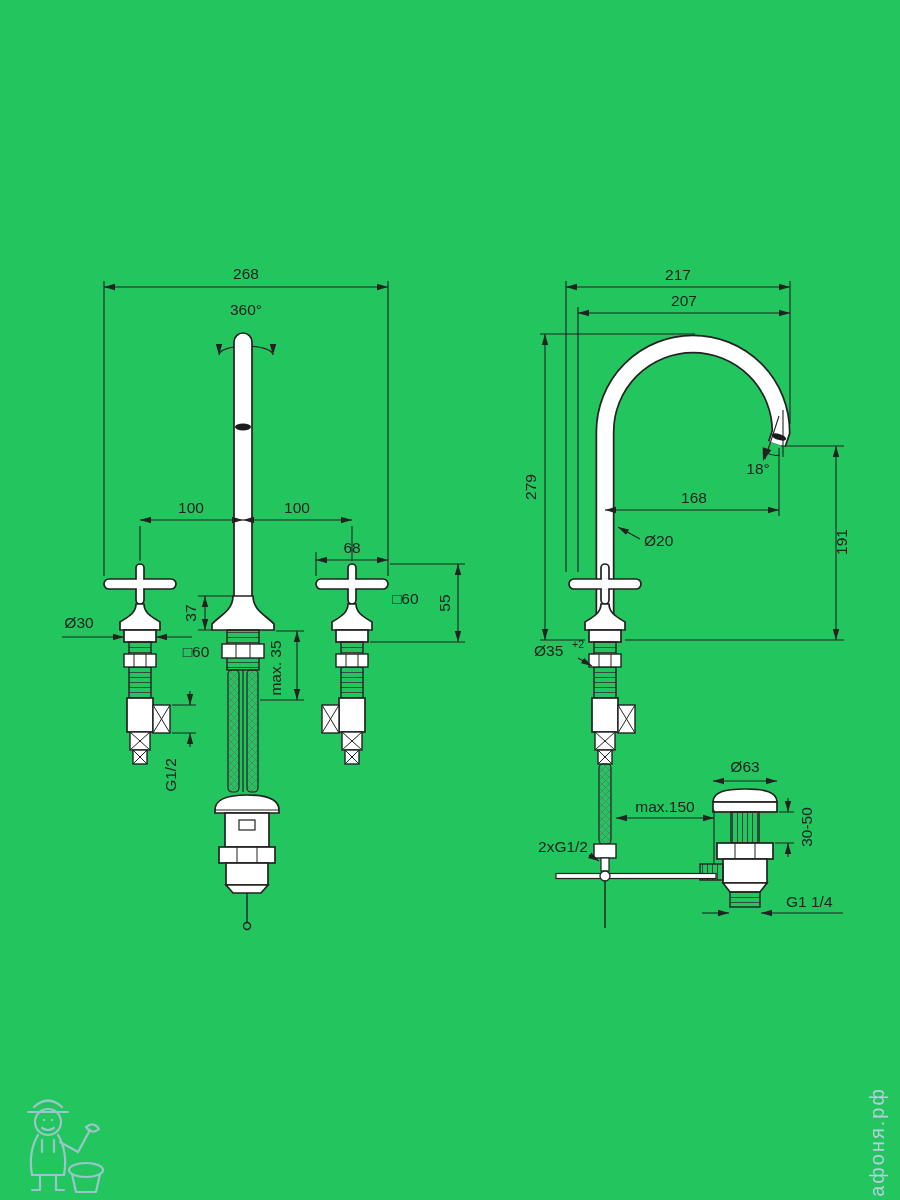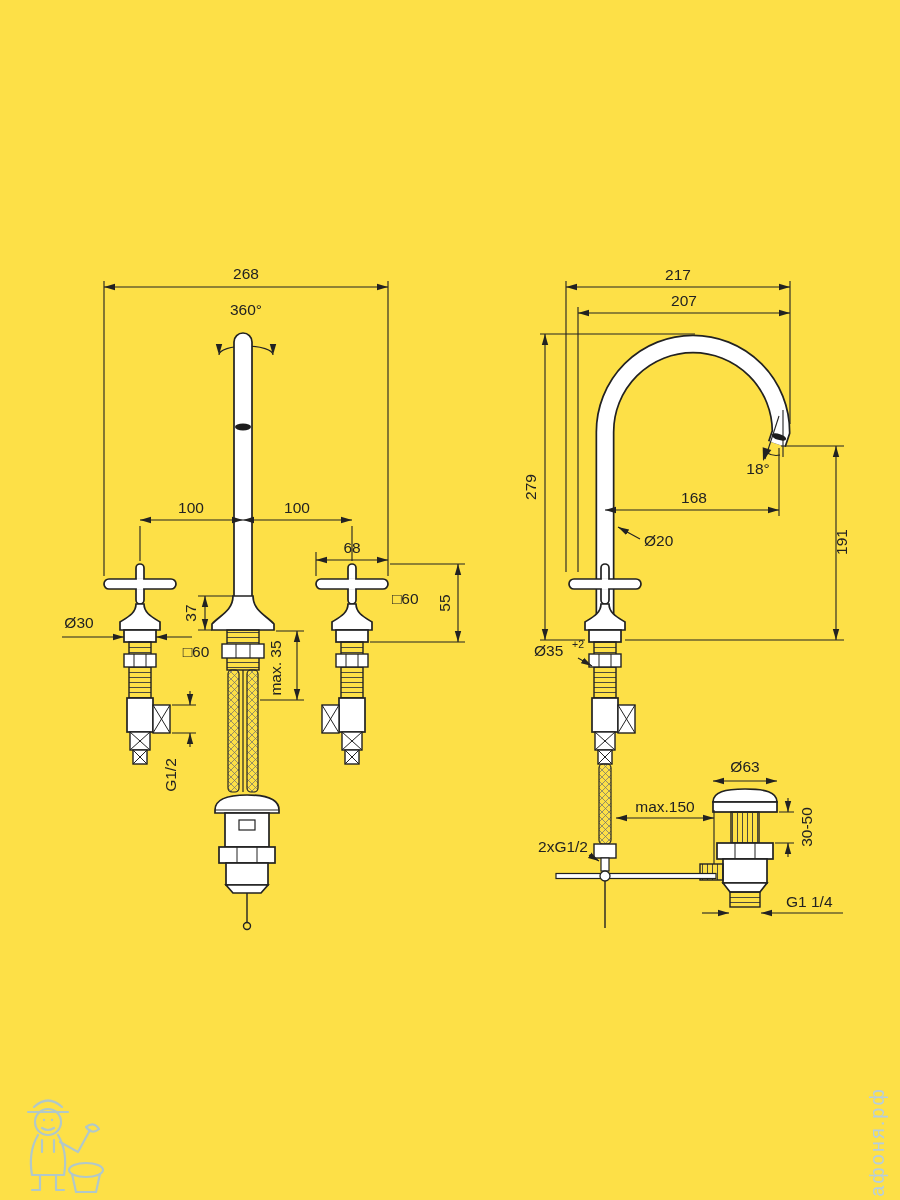--- a/index.html
+++ b/index.html
@@ -1,16 +1,16 @@
 <!DOCTYPE html>
 <html><head>
 <meta charset="utf-8">
 <style>
   html,body{margin:0;padding:0;background:#ffffff;}
-  .page{width:900px;height:1200px;position:relative;background:#fde047;overflow:hidden;
+  .page{width:900px;height:1200px;position:relative;background:#22c55e;overflow:hidden;
         font-family:"Liberation Sans","DejaVu Sans",sans-serif;}
   svg{display:block;}
   text{font-family:"Liberation Sans","DejaVu Sans",sans-serif;fill:#222;}
   .dimtext{font-size:15.5px;}
   .suptext{font-size:10.5px;}
   .wmtext{font-size:20px;fill:#b7cedd;letter-spacing:2px;}
 </style>
 </head>
 <body>
 

